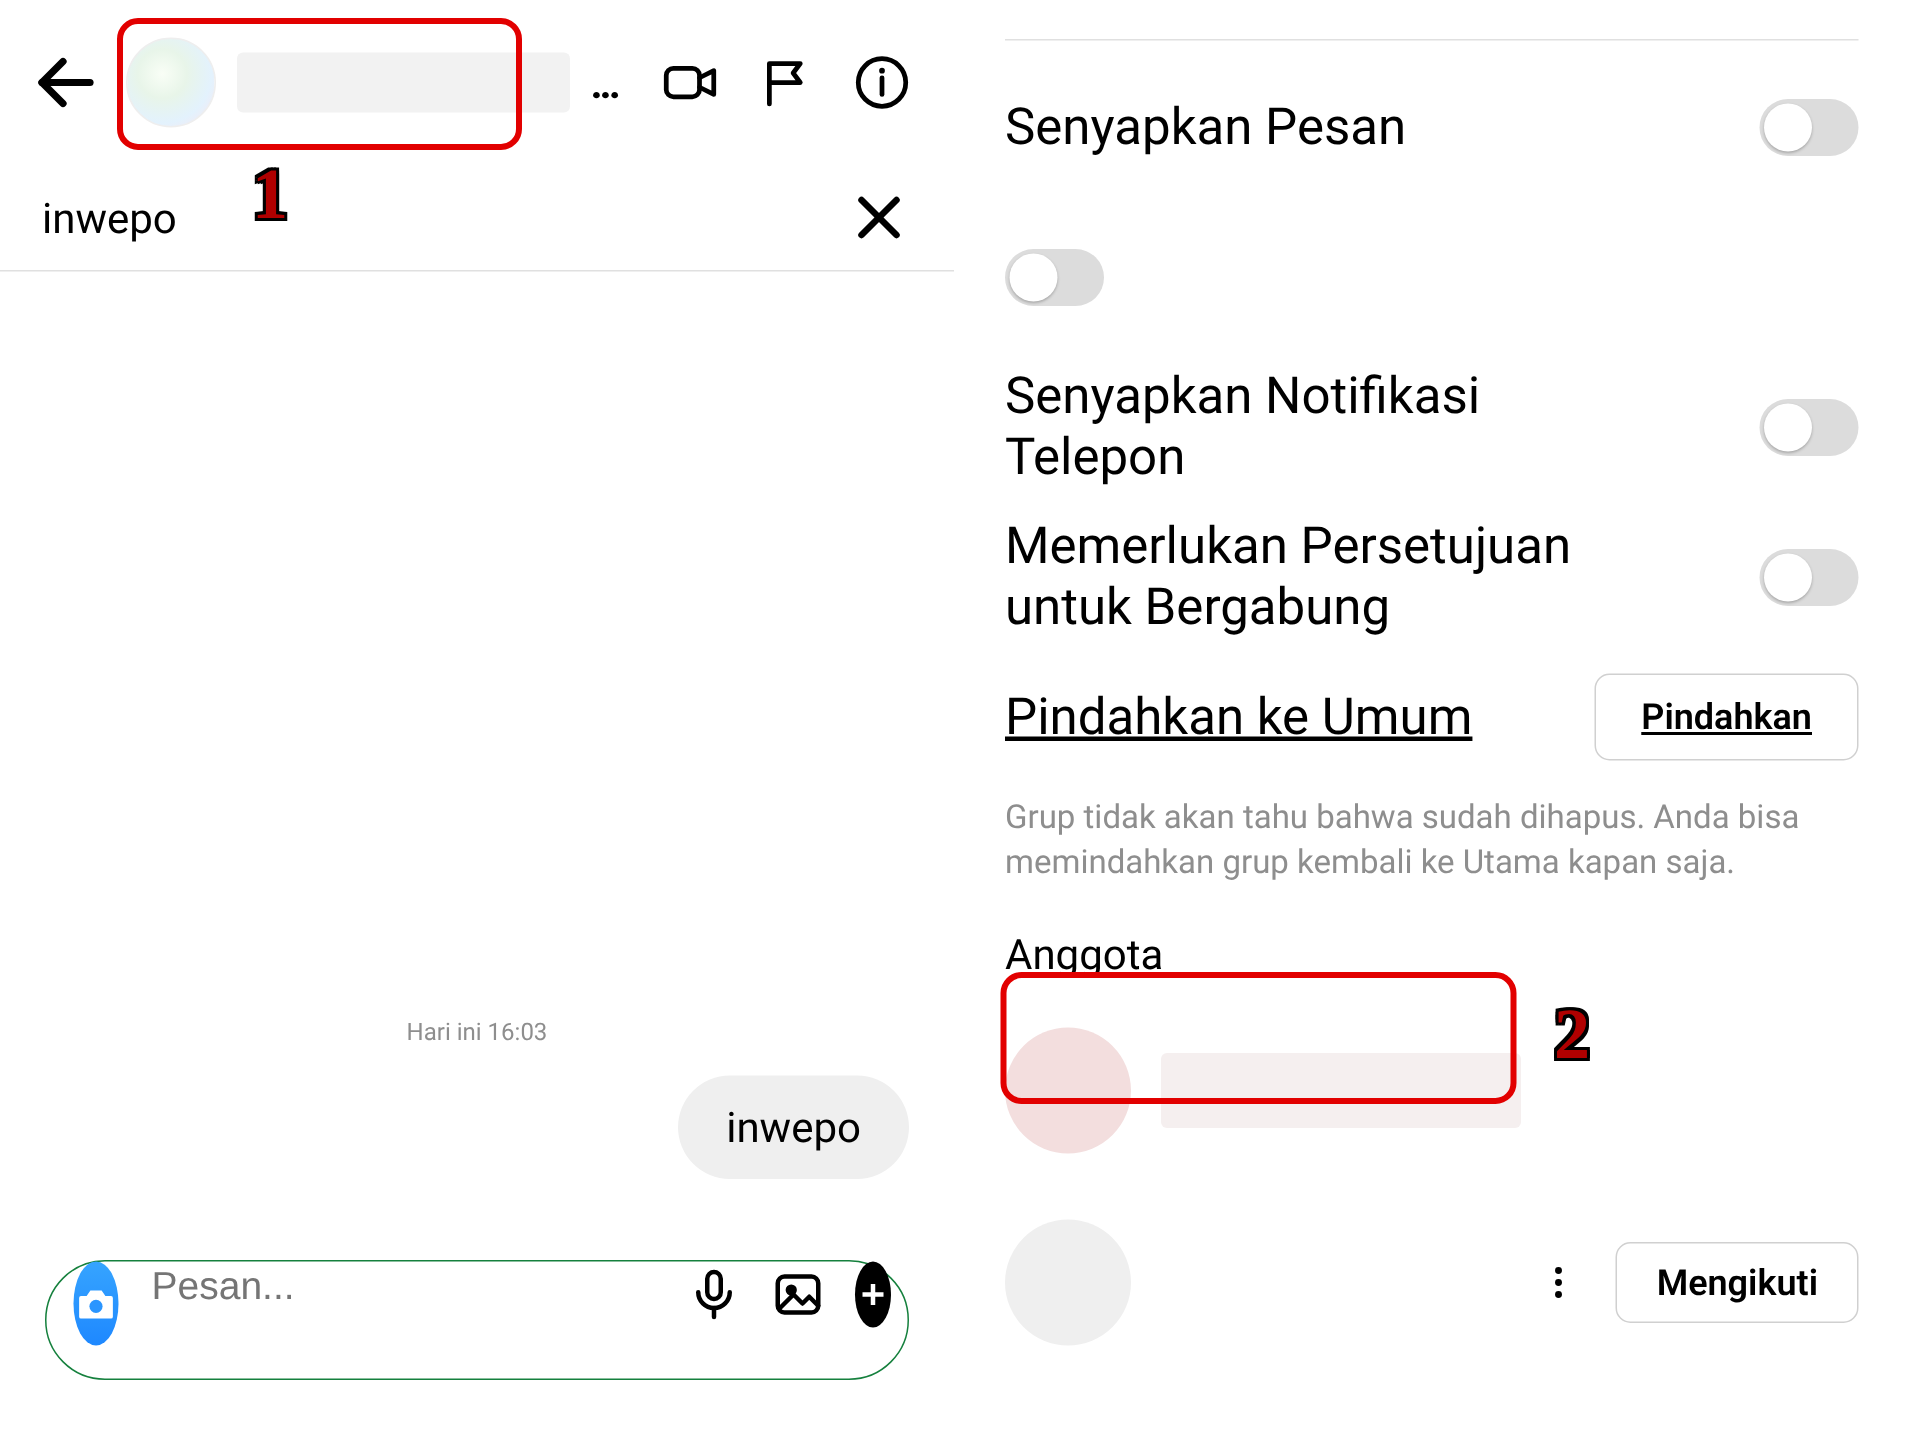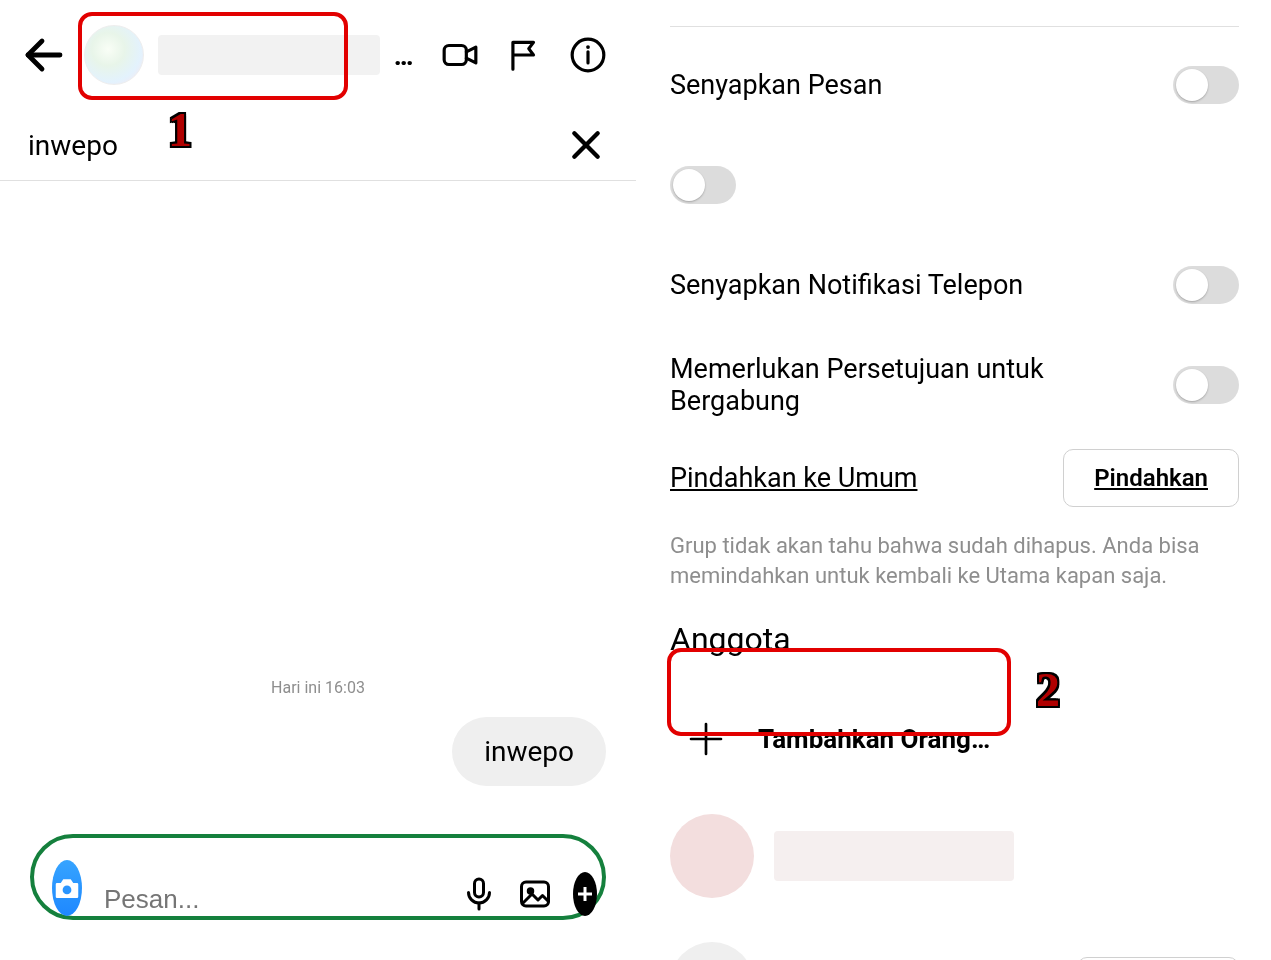--- a/index.html
+++ b/index.html
@@ -151,24 +151,24 @@
     font-size: 28px;
     max-width: 70%;
   }
 
   .composer {
     position: absolute;
     left: 30px;
     right: 30px;
     bottom: 40px;
     height: 78px;
-    border: 4px solid #15803d;
+    border: 1px solid #15803d;
     border-radius: 60px;
     display: flex;
-    align-items: flex-end;
+    align-items: flex-start;
     padding: 0 18px;
     gap: 20px;
   }
   .camera-btn {
     width: 56px;
     height: 56px;
     border-radius: 50%;
     background: linear-gradient(180deg,#36a4ff,#1e88ff);
     display:flex;align-items:center;justify-content:center;
     cursor:pointer;
@@ -212,21 +212,21 @@
   }
 
   .setting-row {
     display: flex;
     align-items: center;
     justify-content: space-between;
     min-height: 84px;
     padding: 8px 0;
   }
   .setting-label {
-    font-size: 27px;
+    font-size: 34px;
     max-width: 430px;
     line-height: 1.2;
   }
 
   .toggle {
     width: 66px;
     height: 38px;
     border-radius: 20px;
     background: #dcdcdc;
     position: relative;
@@ -253,23 +253,23 @@
   }
 
   .hint-text {
     color: #8e8e8e;
     font-size: 22px;
     line-height: 1.35;
     margin: 10px 0 30px;
   }
 
   .section-title {
-    font-size: 32px;
+    font-size: 28px;
     font-weight: 400;
-    margin: 26px 0 36px;
+    margin: 26px 0 20px;
   }
 
   .add-people {
     display: flex;
     align-items: center;
     gap: 30px;
     height: 90px;
     padding: 0 14px;
     cursor: pointer;
   }
@@ -453,33 +453,24 @@
       <div class="toggle">
           <div class="knob"></div>
         </div>
     </div>
 
     <div class="setting-row" style="min-height:70px;text-decoration:underline;">
       <div class="setting-label">Pindahkan ke Umum</div>
       <div class="move-button">Pindahkan</div>
     </div>
 
-    <div class="hint-text">Grup tidak akan tahu bahwa sudah dihapus. Anda bisa memindahkan untuk kembali ke Utama kapan saja.</div>
+    <div class="hint-text">Grup tidak akan tahu bahwa sudah dihapus. Anda bisa memindahkan grup kembali ke Utama kapan saja.</div>
 
     <div class="section-title">Anggota</div>
 
-    <div class="add-people">
-      <div class="add-plus">
-        <svg viewBox="0 0 24 24" fill="none" stroke="#000" stroke-width="1.6" stroke-linecap="round">
-            <line x1="12" y1="3" x2="12" y2="21"></line>
-            <line x1="3" y1="12" x2="21" y2="12"></line>
-          </svg>
-      </div>
-      <div class="add-label">Tambahkan Orang…</div>
-    </div>
 
     <div class="member-row member-blur-1" style="margin-top:18px;">
       <div class="member-avatar"></div>
       <div class="member-name-blur"></div>
     </div>
 
     <div class="member-row-2-wrap">
       <div class="member-row member-blur-2" style="flex:0 0 auto;">
         <div class="member-avatar"></div>
       </div>

